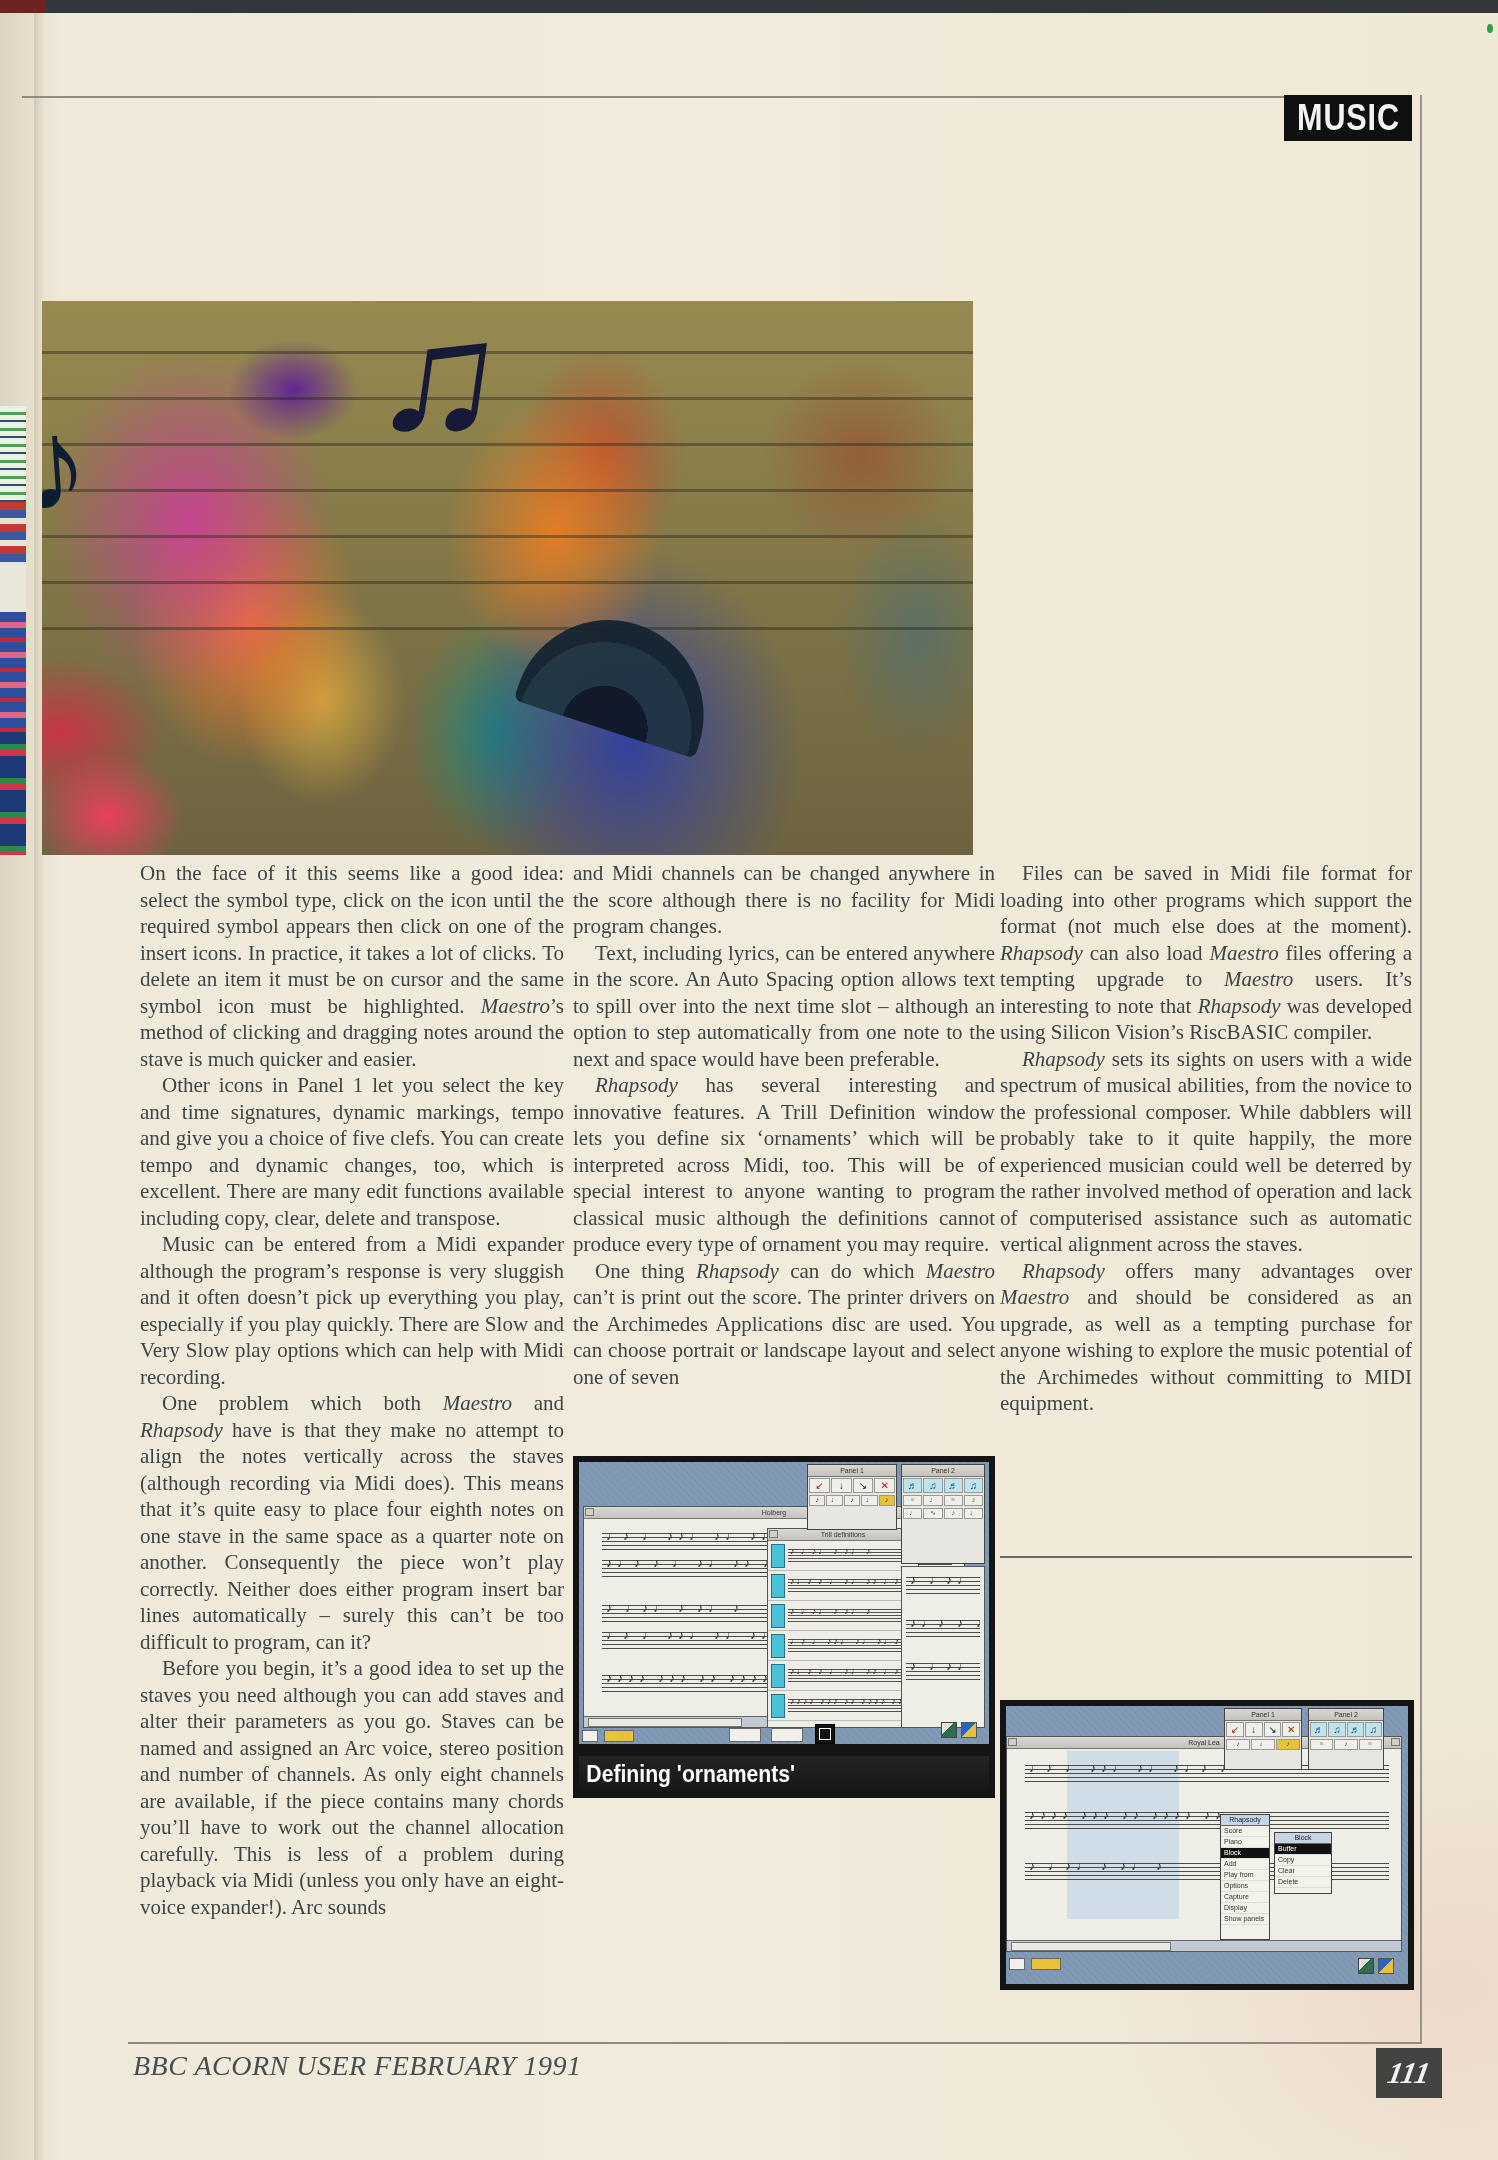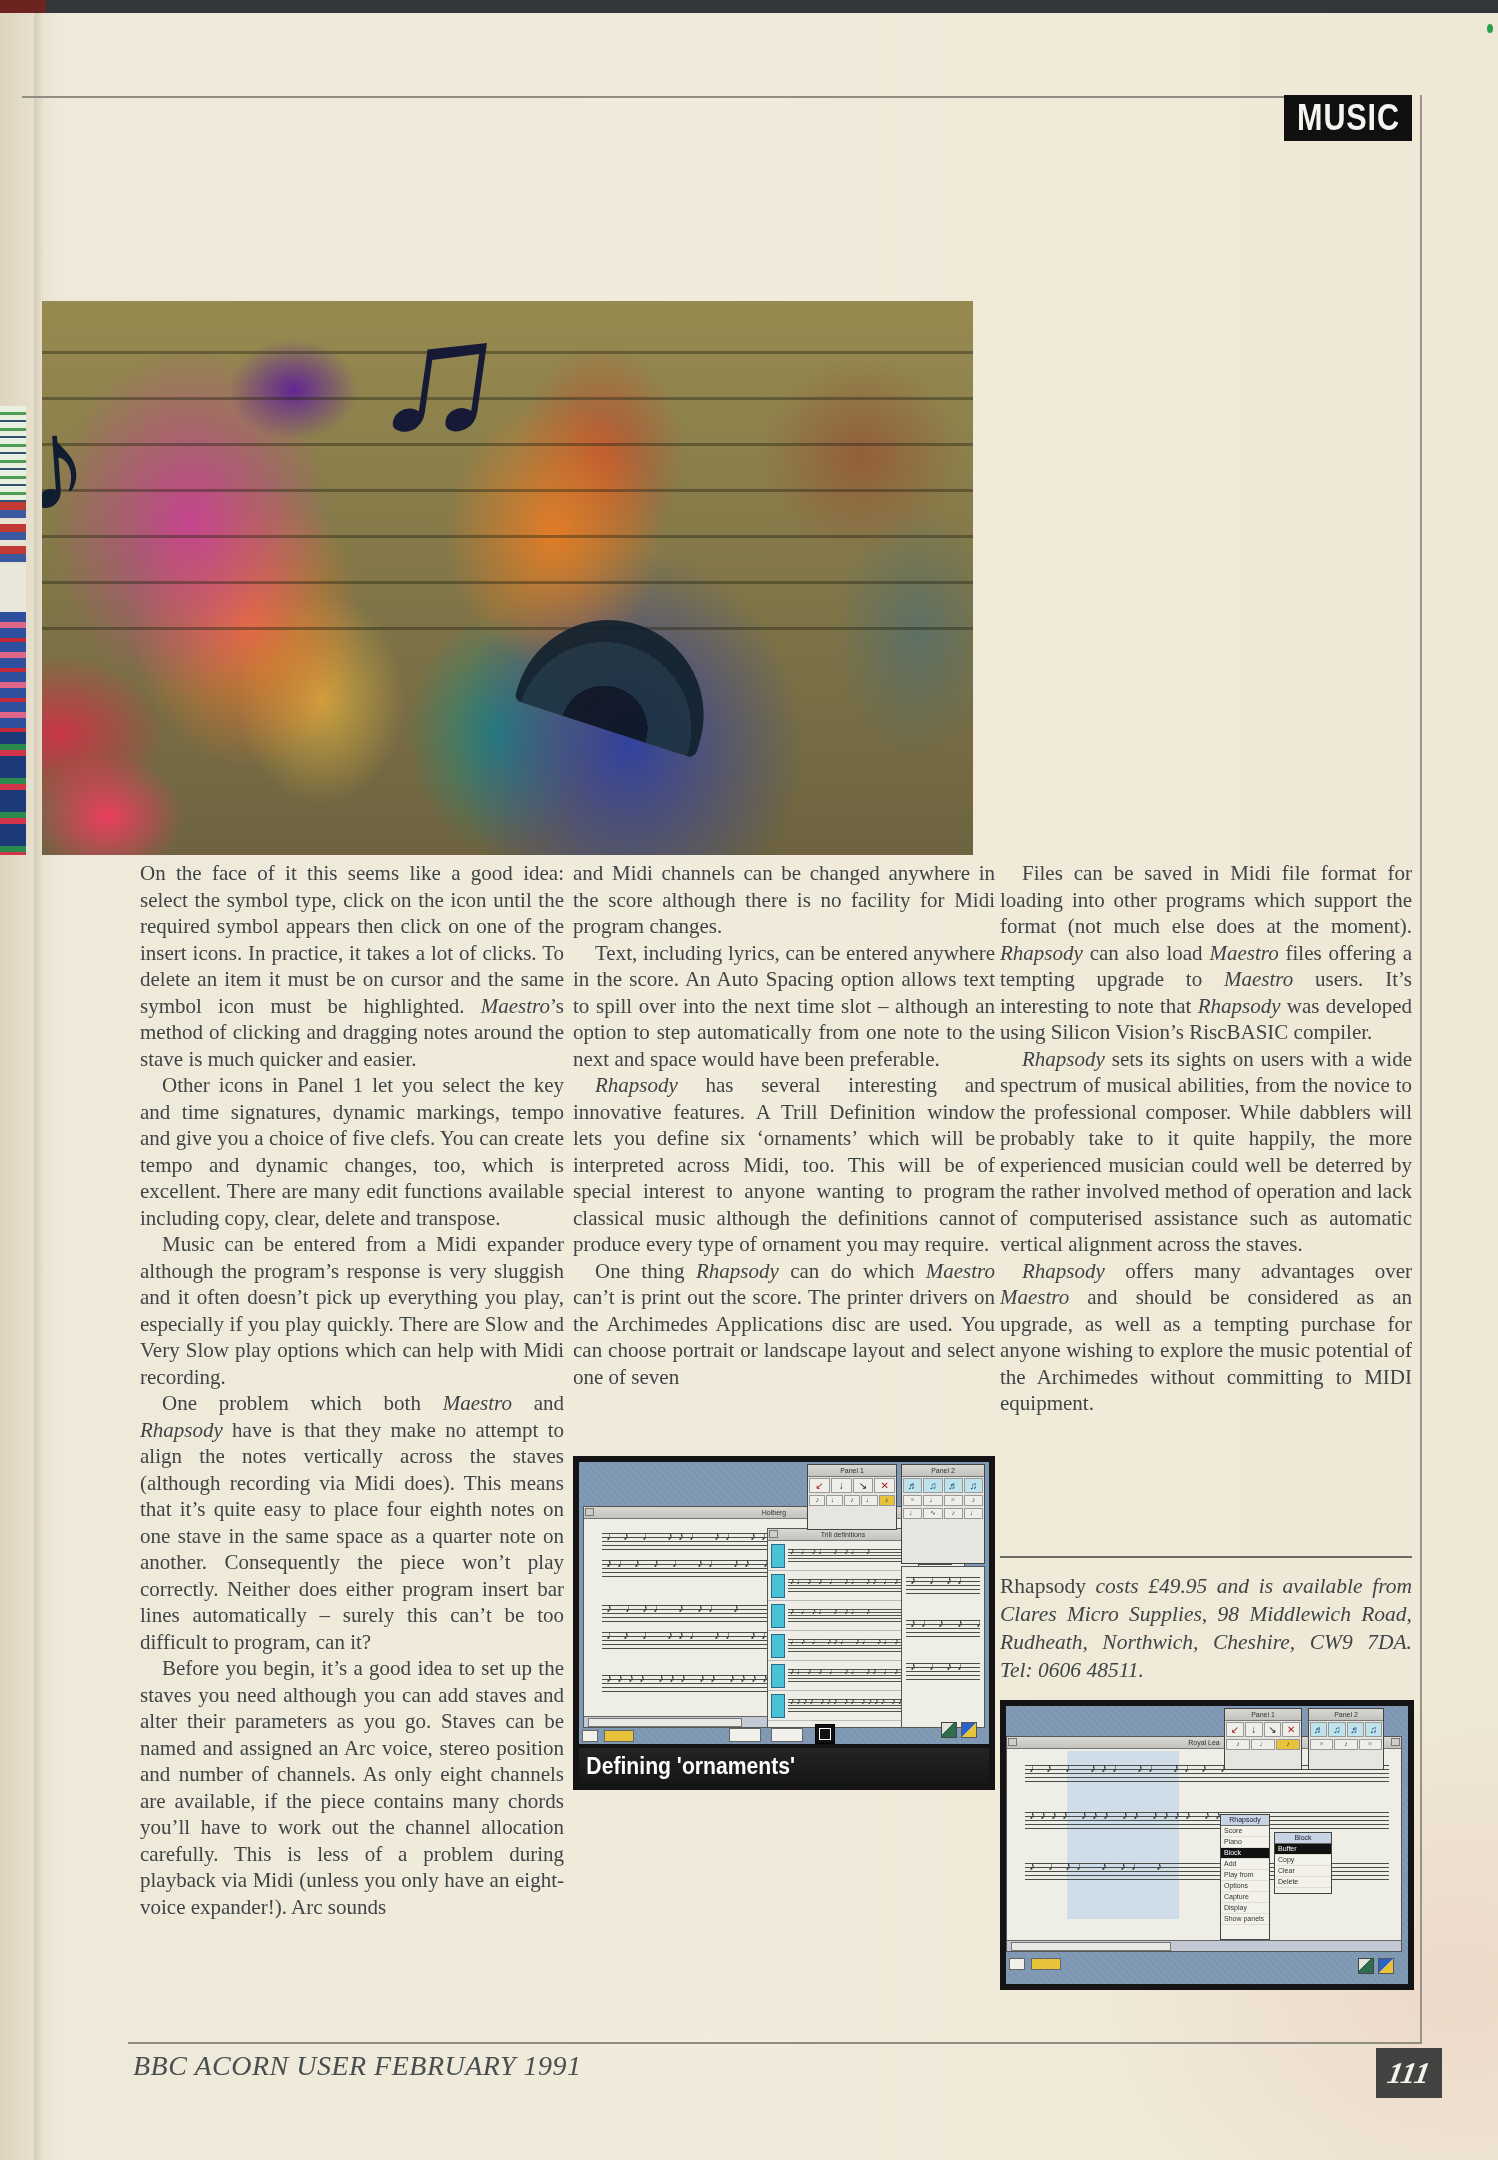--- a/index.html
+++ b/index.html
@@ -68,21 +68,21 @@
     display:flex;align-items:center;justify-content:center;}
   .pageno span{font-style:italic;font-weight:700;font-size:30px;color:#f2f2ee;transform:skewX(-10deg);}
   
   .figure{position:absolute;background:#141414;padding:6px;box-sizing:border-box;}
   #fig1{left:573px;top:1456px;width:422px;}
   #fig2{left:1000px;top:1700px;width:414px;}
   .screen{position:relative;background:#7d96b2;overflow:hidden;
     background-image:repeating-linear-gradient(45deg, rgba(255,255,255,.05) 0 2px, transparent 2px 5px);}
   #fig1 .screen{width:410px;height:282px;}
   #fig2 .screen{width:402px;height:278px;}
-  .caption{height:36px;margin-top:4px;display:flex;align-items:center;
+  .caption{height:36px;margin-top:12px;display:flex;align-items:center;
     background:linear-gradient(#242424,#161616);}
   .caption span{font-family:"Liberation Sans",sans-serif;font-weight:700;font-size:23px;color:#fdfdfd;
     padding-left:8px;transform:scaleX(.92);transform-origin:left;white-space:nowrap;}
   .win{position:absolute;background:#efeee6;border:1px solid #555;box-sizing:border-box;}
   .tbar{height:11px;background:linear-gradient(#d9d8d2,#c3c2bc);border-bottom:1px solid #777;
     display:flex;align-items:center;justify-content:center;position:relative;}
   .tbar b{font-family:"Liberation Sans",sans-serif;font-weight:400;font-size:7px;color:#333;line-height:1;}
   .tbar .lbox,.tbar .rbox{position:absolute;top:1px;width:9px;height:8px;background:#cfcec8;border:1px solid #777;box-sizing:border-box;}
   .tbar .lbox{left:1px;} .tbar .rbox{right:1px;}
   .staff{position:relative;height:17px;margin:6px 12px 0 18px;
@@ -162,21 +162,20 @@
       <p class="ind"><em>Rhapsody</em><span> has several interesting and innovative features. A Trill Definition window lets you define six ‘ornaments’ which will be interpreted across Midi, too. This will be of special interest to anyone wanting to program classical music although the definitions cannot produce every type of ornament you may require.</span></p>
       <p class="ind"><span>One thing </span><em>Rhapsody</em><span> can do which </span><em>Maestro</em><span> can’t is print out the score. The printer drivers on the Archimedes Applications disc are used. You can choose portrait or landscape layout and select one of seven</span></p>
     </div>
   <div class="col" id="col2">
       <p class="ind"><span>Files can be saved in Midi file format for loading into other programs which support the format (not much else does at the moment). </span><em>Rhapsody</em><span> can also load </span><em>Maestro</em><span> files offering a tempting upgrade to </span><em>Maestro</em><span> users. It’s interesting to note that </span><em>Rhapsody</em><span> was developed using Silicon Vision’s RiscBASIC compiler.</span></p>
       <p class="ind"><em>Rhapsody</em><span> sets its sights on users with a wide spectrum of musical abilities, from the novice to the professional composer. While dabblers will probably take to it quite happily, the more experienced musician could well be deterred by the rather involved method of operation and lack of computerised assistance such as automatic vertical alignment across the staves.</span></p>
       <p class="ind"><em>Rhapsody</em><span> offers many advantages over </span><em>Maestro</em><span> and should be considered as an upgrade, as well as a tempting purchase for anyone wishing to explore the music potential of the Archimedes without committing to MIDI equipment.</span></p>
     </div>
 
   <div class="inforule"></div>
-  <div class="infobox"><span>Rhapsody</span><em> costs £49.95 and is available from Clares Micro Supplies, 98 Middlewich Road, Rudheath, Northwich, Cheshire, CW9 7DA. Tel: 0606 48511.</em></div>
 
   <div class="figure" id="fig1">
     <div class="screen">
       <div class="win" style="left:4px;top:44px;width:382px;height:222px;">
         <div class="tbar">
           <i class="lbox"></i>
           <b>Holberg</b>
           <i class="rbox"></i>
         </div>
         <div class="staff" style="margin-top:14px;">

